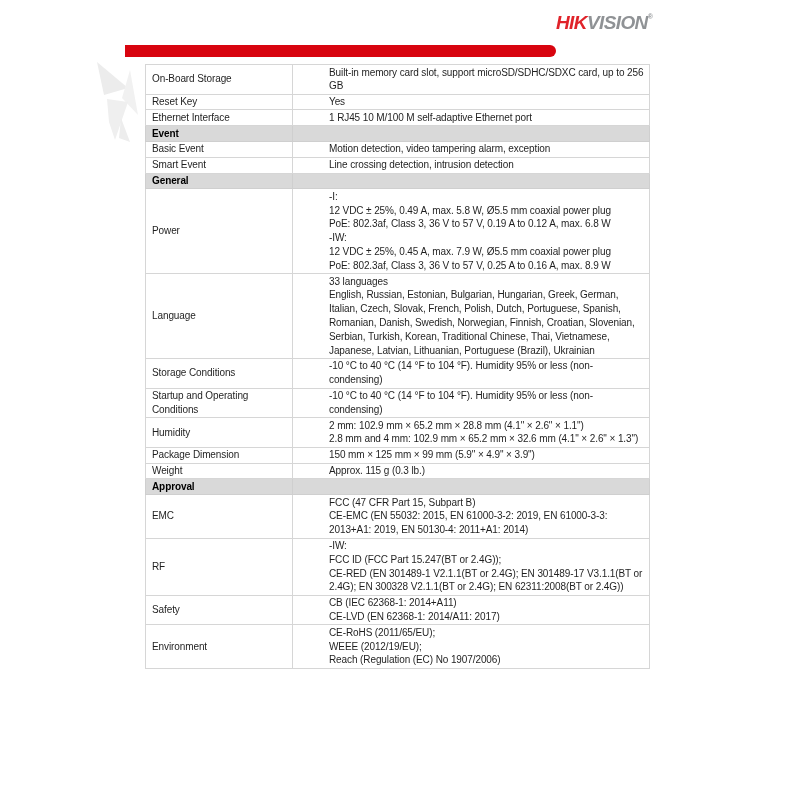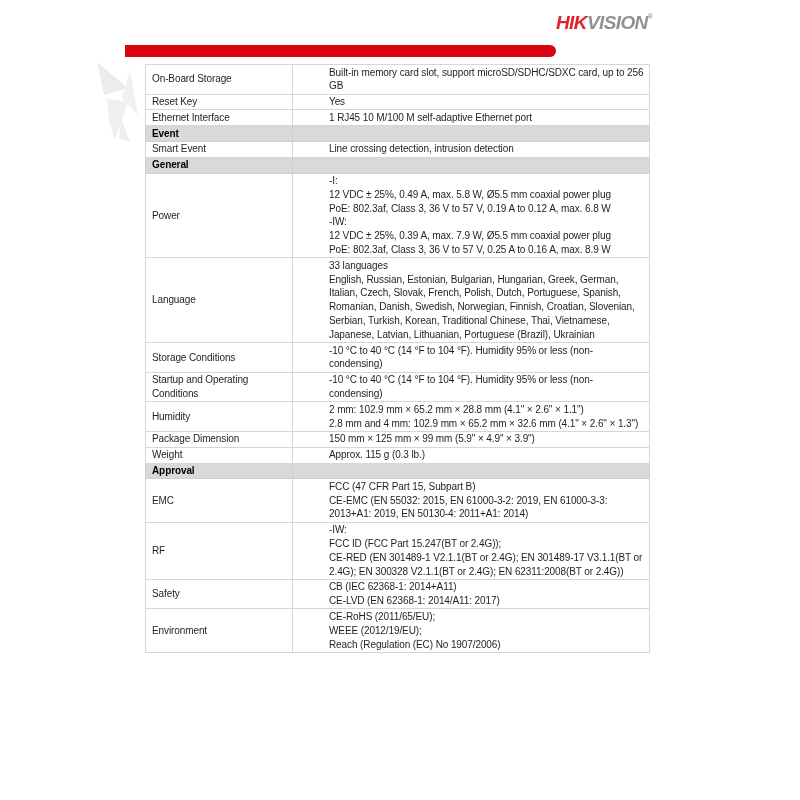--- a/index.html
+++ b/index.html
@@ -107,37 +107,43 @@
           <td class="label">Ethernet Interface</td>
           <td class="value">
             <div>1 RJ45 10 M/100 M self-adaptive Ethernet port</div>
           </td>
         </tr>
         <tr class="section">
           <td class="label">Event</td>
           <td class="value"></td>
         </tr>
         <tr>
+          <td class="label">Basic Event</td>
+          <td class="value">
+            <div>Motion detection, video tampering alarm, exception</div>
+          </td>
+        </tr>
+        <tr>
           <td class="label">Smart Event</td>
           <td class="value">
             <div>Line crossing detection, intrusion detection</div>
           </td>
         </tr>
         <tr class="section">
           <td class="label">General</td>
           <td class="value"></td>
         </tr>
         <tr>
           <td class="label">Power</td>
           <td class="value">
             <div>-I:</div>
             <div>12 VDC ± 25%, 0.49 A, max. 5.8 W, Ø5.5 mm coaxial power plug</div>
             <div>PoE: 802.3af, Class 3, 36 V to 57 V, 0.19 A to 0.12 A, max. 6.8 W</div>
             <div>-IW:</div>
-            <div>12 VDC ± 25%, 0.39 A, max. 7.9 W, Ø5.5 mm coaxial power plug</div>
+            <div>12 VDC ± 25%, 0.45 A, max. 7.9 W, Ø5.5 mm coaxial power plug</div>
             <div>PoE: 802.3af, Class 3, 36 V to 57 V, 0.25 A to 0.16 A, max. 8.9 W</div>
           </td>
         </tr>
         <tr>
           <td class="label">Language</td>
           <td class="value">
             <div>33 languages</div>
             <div>English, Russian, Estonian, Bulgarian, Hungarian, Greek, German, Italian, Czech, Slovak, French, Polish, Dutch, Portuguese, Spanish, Romanian, Danish, Swedish, Norwegian, Finnish, Croatian, Slovenian, Serbian, Turkish, Korean, Traditional Chinese, Thai, Vietnamese, Japanese, Latvian, Lithuanian, Portuguese (Brazil), Ukrainian</div>
           </td>
         </tr>

